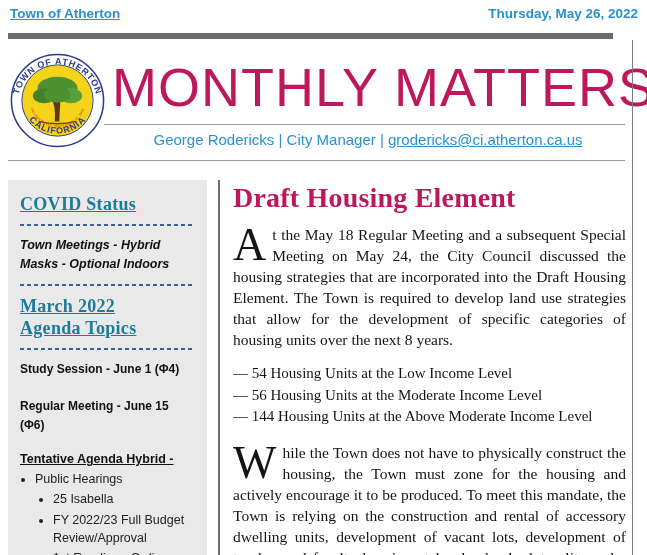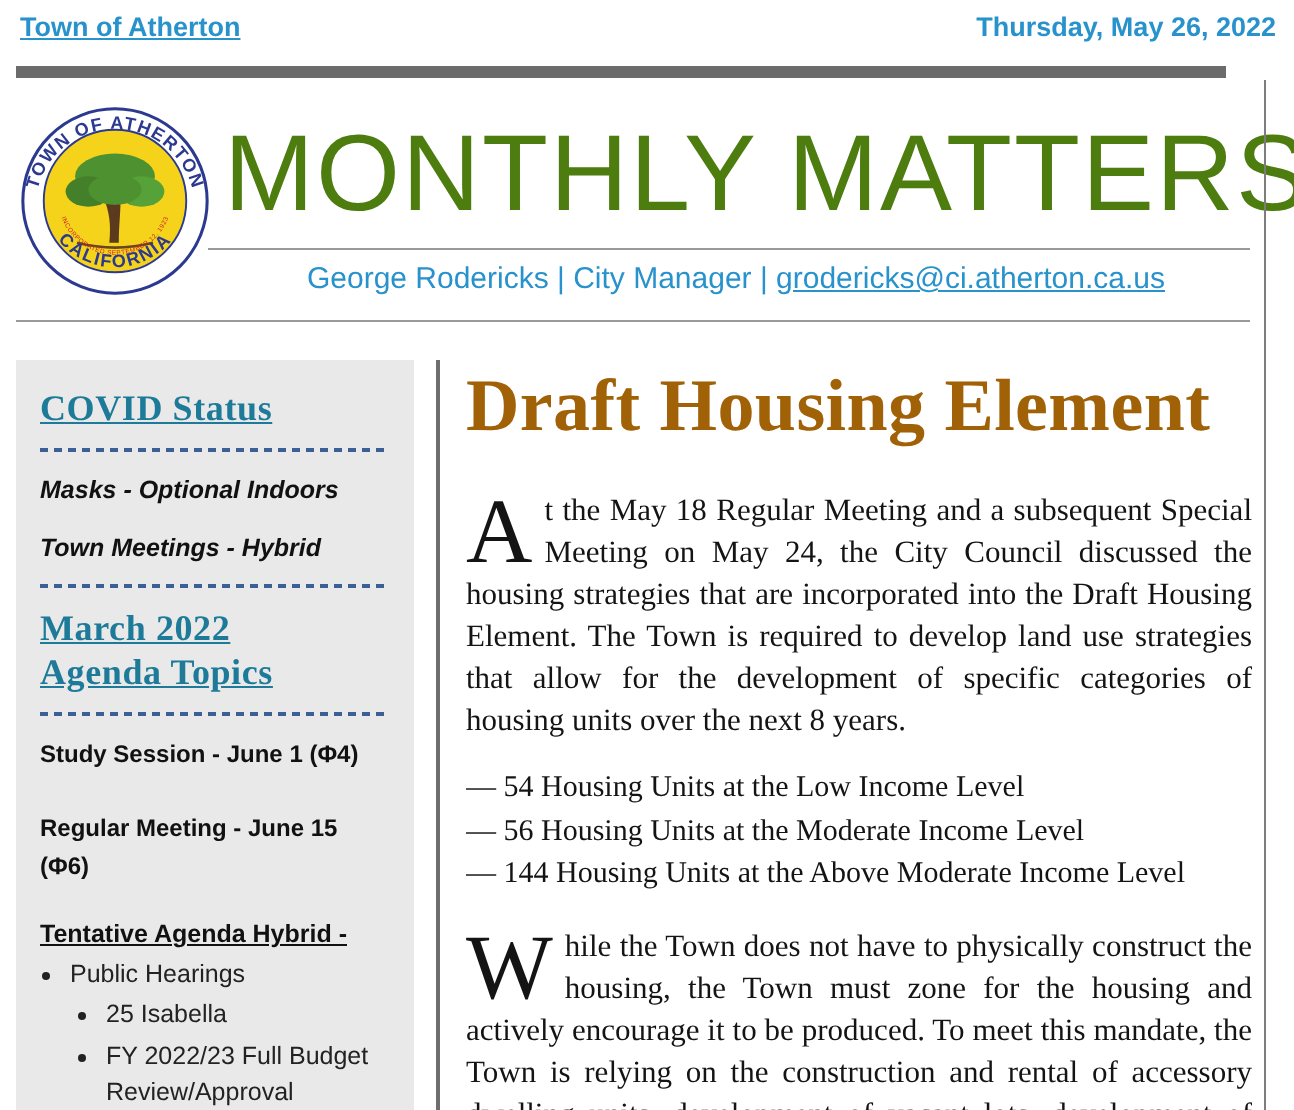--- a/index.html
+++ b/index.html
@@ -18,21 +18,21 @@
   .top-link { font-size:13.5px; font-weight:700; color:#2792cc; text-decoration:underline; cursor:pointer; }
   .top-date { font-size:13.5px; font-weight:700; color:#2792cc; }
   .top-rule { position:absolute; left:8px; top:33px; width:605px; height:6px; background:#6b6b6b; }
 
   
   .seal-wrap { position:absolute; left:10px; top:53px; width:95px; height:95px; }
   .mast-title {
     position:absolute; left:112px; top:56px; width:520px;
     font-family:"Liberation Sans", sans-serif;
     font-weight:200; font-size:54px; letter-spacing:1px;
-    color:#4d7c0f; white-space:nowrap;
+    color:#be185d; white-space:nowrap;
   }
   .title-rule { position:absolute; left:104px; top:124px; width:521px; height:1px; background:#9a9a9a; }
   .byline { position:absolute; left:108px; top:131px; width:520px; text-align:center;
             font-size:15px; color:#2792cc; }
   .byline a { color:#2792cc; text-decoration:underline; cursor:pointer; }
   .byline-rule { position:absolute; left:8px; top:160px; width:617px; height:1px; background:#9a9a9a; }
   .right-rule { position:absolute; left:632px; top:40px; width:1px; height:515px; background:#7d7d7d; }
 
   
   .sidebar {
@@ -57,21 +57,21 @@
   .mt6 { margin-top:6px; }
   .mb10 { margin-bottom:10px; }
 
   
   .col-rule { position:absolute; left:218px; top:180px; width:2px; height:375px; background:#6e6e6e; }
 
   
   .content { position:absolute; left:233px; top:182px; width:393px; height:373px; overflow:hidden; }
   .article-title {
     font-family:"Liberation Serif", serif; font-weight:700;
-    font-size:37px; color:#a16207; margin-bottom:20px; letter-spacing:.2px;
+    font-size:28px; color:#be185d; margin-bottom:10px; letter-spacing:.2px;
   }
   .para {
     font-family:"Liberation Serif", serif; font-size:15.5px; color:#141414;
     line-height:21px; text-align:justify;
   }
   .dropcap {
     float:left; font-family:"Liberation Serif", serif; font-size:46px;
     line-height:37px; padding-right:6px; margin-top:2px; color:#141414;
   }
   .units { margin:13px 0 14px 0; }
@@ -130,22 +130,22 @@
     <span>George Rodericks | City Manager |</span>
     <a>grodericks@ci.atherton.ca.us</a>
   </div>
   <div class="byline-rule"></div>
   <div class="right-rule"></div>
 
   <aside class="sidebar">
     <div class="side-h">COVID Status</div>
     <div class="dash-sep"></div>
 
+    <div class="meeting-line mt6">Town Meetings - Hybrid</div>
     <div class="meeting-line mb10">Masks - Optional Indoors</div>
-    <div class="meeting-line mt6">Town Meetings - Hybrid</div>
 
     <div class="dash-sep"></div>
     <div class="side-h">March 2022</div>
     <div class="side-h">Agenda Topics</div>
     <div class="dash-sep"></div>
 
     <div class="sched-line mt6">Study Session - June 1 (Φ4)</div>
     <div class="sched-line">Regular Meeting - June 15 (Φ6)</div>
 
     <div class="tentative">Tentative Agenda Hybrid -</div>

